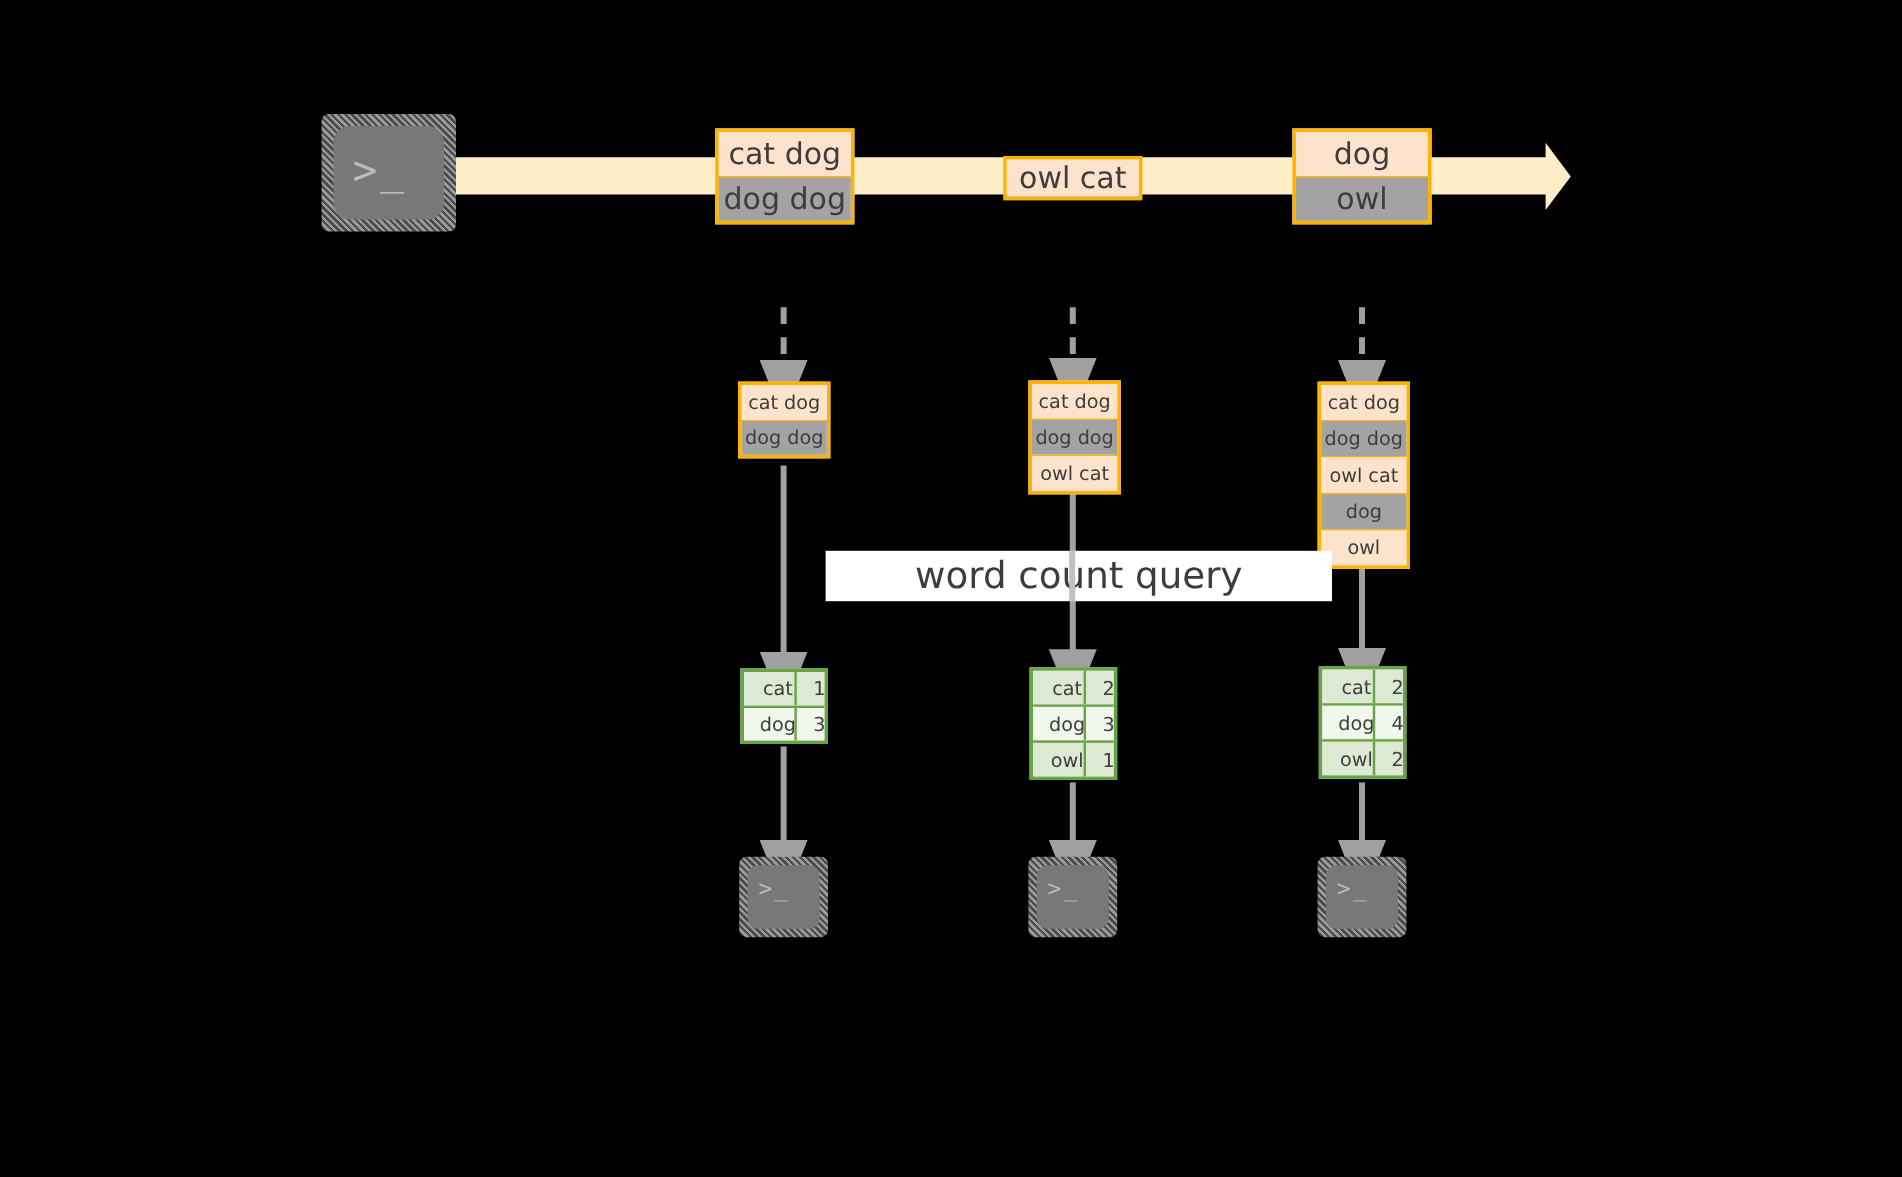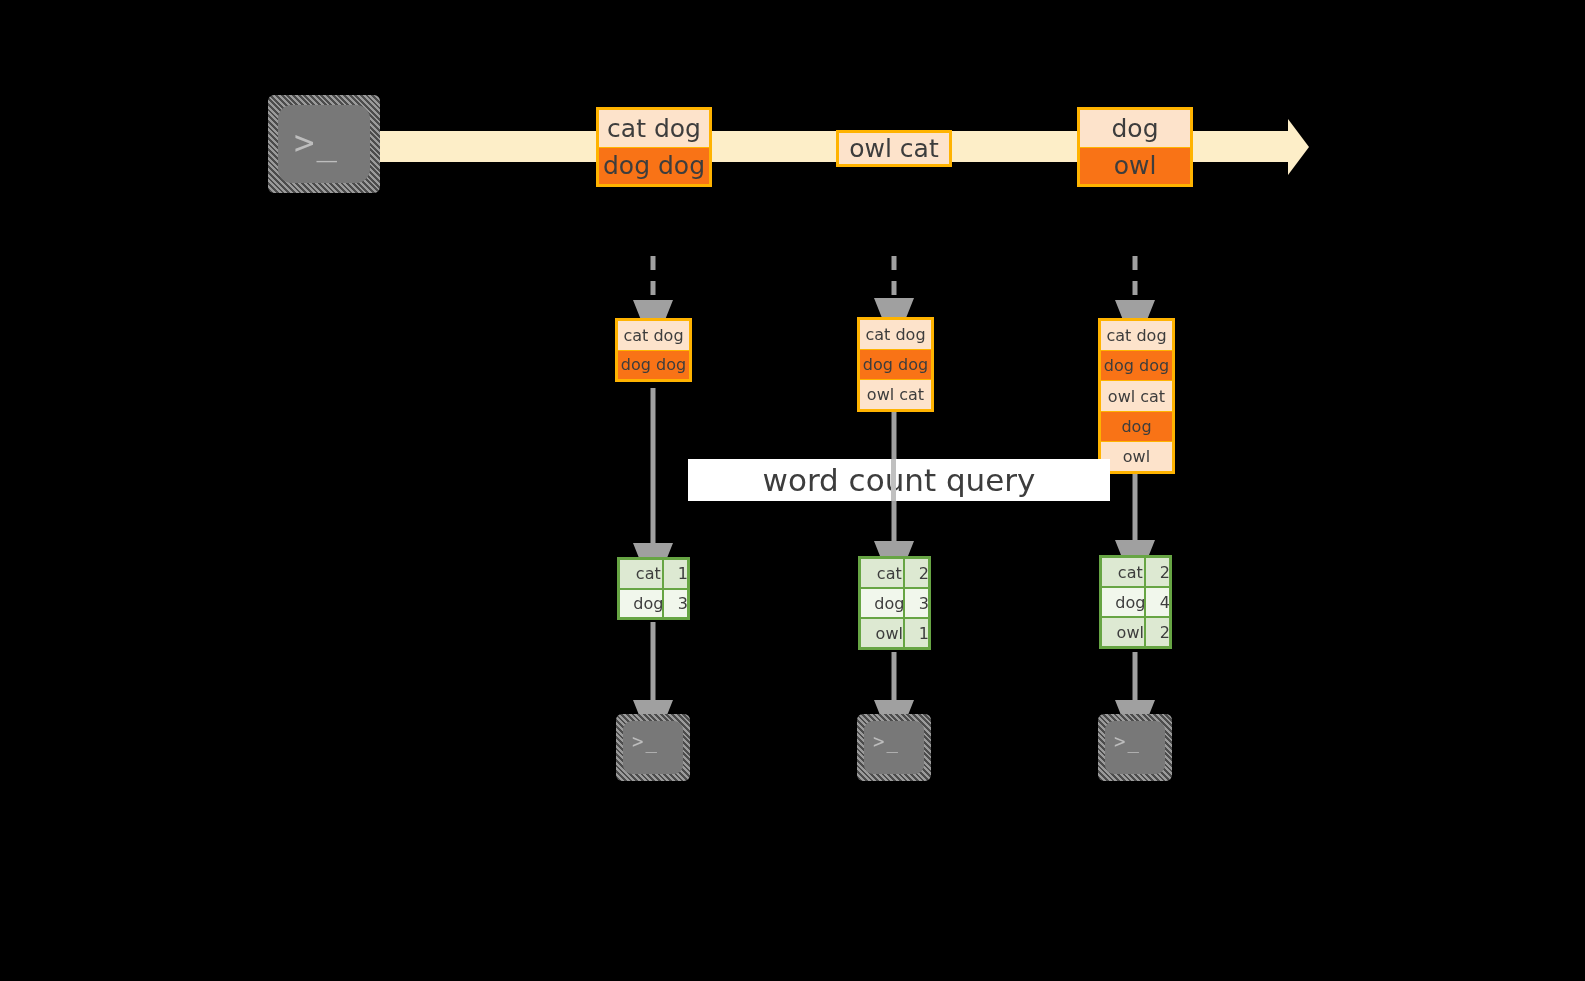--- a/index.html
+++ b/index.html
@@ -81,21 +81,21 @@
   .rec-row {
     flex: 1 1 auto;
     display: flex;
     align-items: center;
     justify-content: center;
     color: #3d3d3d;
     white-space: nowrap;
     box-sizing: border-box;
   }
   .rec-row.shade-dark  { background: #fde3cb; }
-  .rec-row.shade-light { background: #f97316; }
+  .rec-row.shade-light { background: #a3a3a3; }
   .rec-row + .rec-row { border-top: 1.5px solid #ffb300; }
 
   .rec-box.stream   .rec-row { font-size: 25px; }
   .rec-box.snapshot .rec-row { font-size: 16px; }
 
   
   .res-table {
     position: absolute;
     box-sizing: border-box;
     border: 3px solid #67a544;

